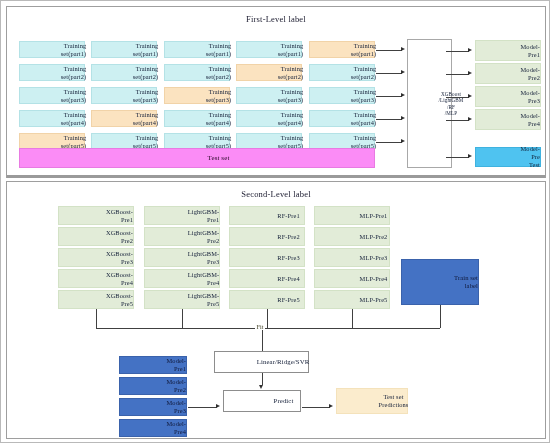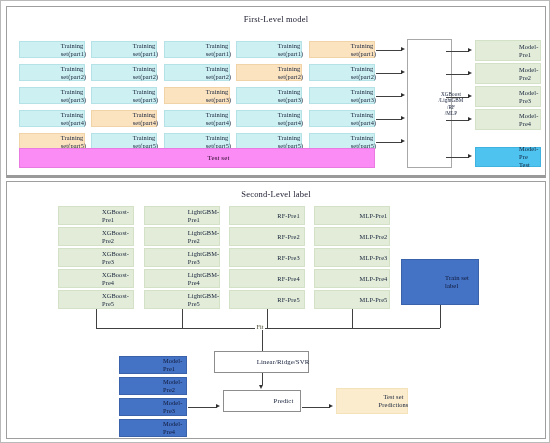--- a/index.html
+++ b/index.html
@@ -12,21 +12,21 @@
   .panel{position:absolute;left:5px;width:540px;box-sizing:border-box;
          background:#ffffff;border:1px solid #9e9e9e;}
   #panel-first{top:5px;height:172px;}
   #panel-second{top:180px;height:258px;}
 
   .panel-title{position:absolute;top:7px;left:0;width:100%;text-align:center;
                font-size:8.5px;color:#1a1a2e;letter-spacing:.2px;}
 
   
   .node{position:absolute;box-sizing:border-box;display:flex;align-items:center;
-        justify-content:center;text-align:left;font-size:6.4px;color:#16213a;
+        justify-content:center;text-align:right;font-size:6.4px;color:#16213a;
         line-height:1.25;letter-spacing:.1px;padding-left:43px;}
 
   .cell-cyan  {background:#cdf0f2;border:1px solid #b4e2e6;}
   .cell-orange{background:#fbe3c0;border:1px solid #f1d3a8;}
   .cell-green {background:#e2ecd8;border:1px solid #d3e2c6;}
   .cell-blue  {background:#4472c4;border:1px solid #3a62ab;color:#10193a;}
   .cell-lblue {background:#4fc3f0;border:1px solid #3fb2df;color:#11223a;}
   .cell-pink  {background:#fb8cf6;border:1px solid #e87ae2;color:#2a0a28;}
   .cell-cream {background:#fbeccd;border:1px solid #f4e2bb;}
   .cell-white {background:#ffffff;border:1px solid #8d8d8d;}
@@ -46,21 +46,21 @@
              padding:0 2px;}
 
   .divider{position:absolute;left:6px;width:538px;height:3px;background:#9a9a9a;}
 </style>
 </head>
 <body>
 
 <div id="figure">
 
   <div class="panel" id="panel-first">
-    <div class="panel-title">First-Level model</div>
+    <div class="panel-title">First-Level label</div>
   </div>
   <div class="divider" style="top:174px"></div>
 
   <div class="panel" id="panel-second">
     <div class="panel-title">Second-Level label</div>
   </div>
 
   <div id="dyn"></div>
 <div class="node cell-cyan" style="left:18px;top:40px;width:66px;height:17px">Training set(part1)</div>
     <div class="node cell-cyan" style="left:18px;top:63px;width:66px;height:17px">Training set(part2)</div>

